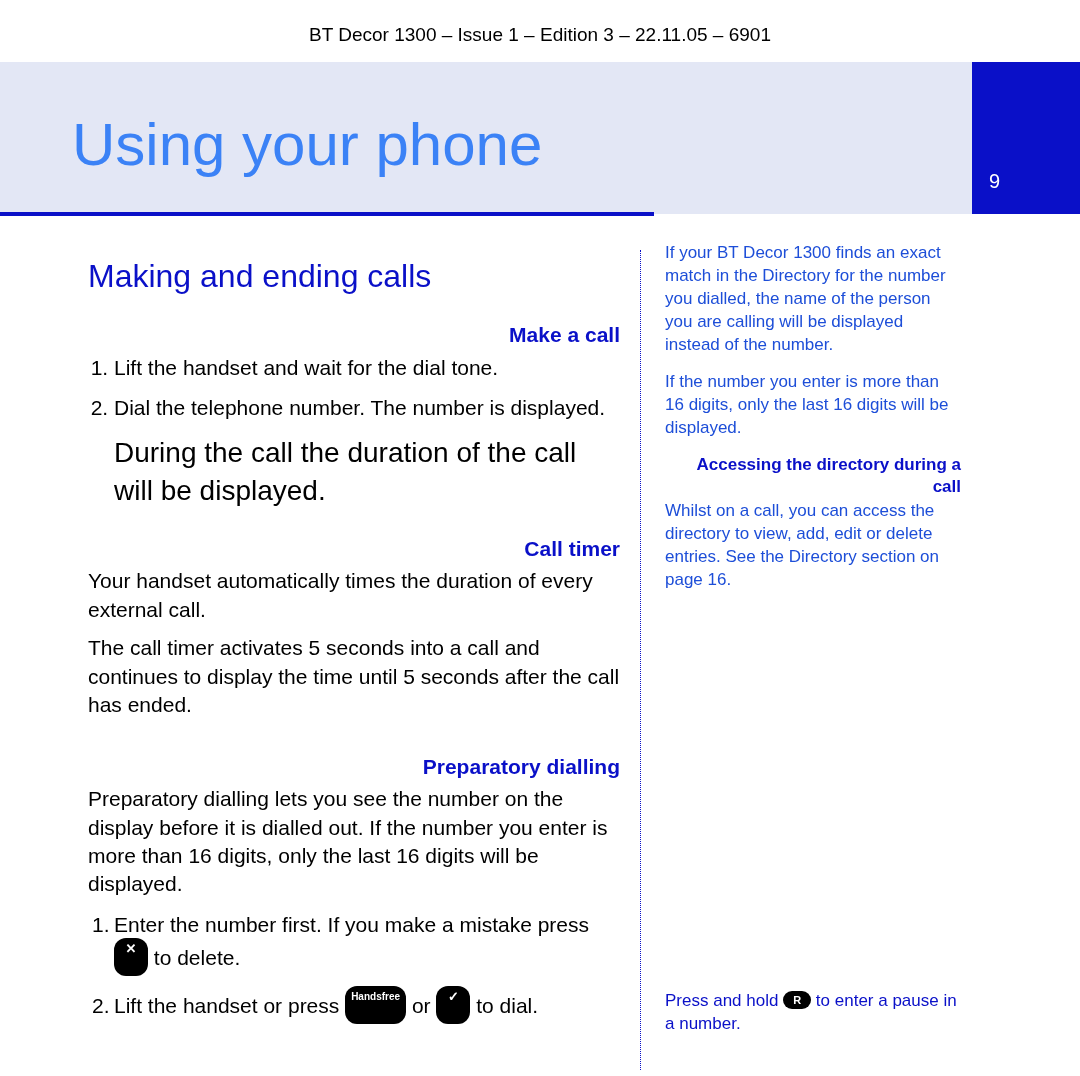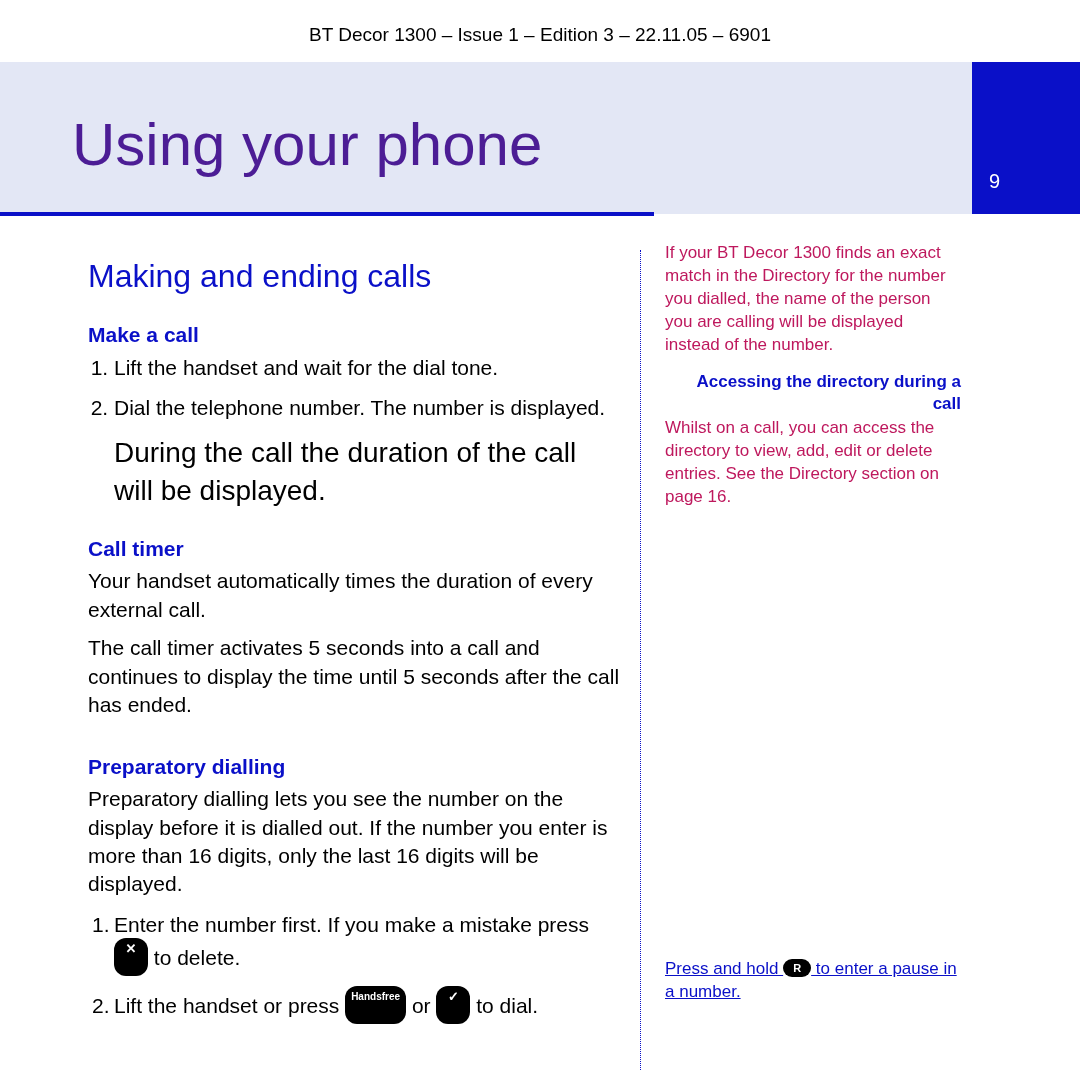--- a/index.html
+++ b/index.html
@@ -43,21 +43,21 @@
     position: absolute;
     z-index: 2;
     color: #fff;
     font-size: 20px;
     top: 108px;
     right: 80px;
   }
   .chapter-title {
     position: absolute;
     z-index: 2;
-    color: #4c1d95;
+    color: #3b82f6;
     font-size: 60px;
     font-weight: 400;
     top: 48px;
     left: 72px;
     letter-spacing: 0px;
   }
   .rule {
     position: absolute;
     left: 0;
     top: 150px;
@@ -97,20 +97,21 @@
     font-weight: 400;
     margin-top: 16px;
     margin-bottom: 28px;
   }
   .sub-title {
     color: #0a10c8;
     font-size: 21px;
     font-weight: 700;
     margin-top: 28px;
     margin-bottom: 6px;
+    text-align: right;
   }
   .body-text {
     font-size: 21px;
     line-height: 1.35;
     margin: 0 0 10px 0;
   }
   ol.steps {
     font-size: 21px;
     line-height: 1.45;
     margin: 4px 0 10px 0;
@@ -118,39 +119,38 @@
   }
   ol.steps li {
     margin-bottom: 10px;
   }
   .indent-block {
     font-size: 28px;
     line-height: 1.35;
     margin: 6px 0 20px 26px;
   }
   .side-para {
-    color: #be185d;
+    color: #1d4ed8;
     margin-bottom: 14px;
   }
   .side-strong {
     color: #0a10c8;
     font-weight: 700;
     margin-bottom: 2px;
     line-height: 1.3;
     text-align: right;
   }
   .side-bottom {
     position: absolute;
     left: 24px;
     right: 40px;
-    top: 716px;
+    top: 748px;
     color: #0a10c8;
     font-size: 17px;
     line-height: 1.35;
-    text-decoration: underline;
   }
   .btn-pill {
     display: inline-block;
     min-width: 34px;
     height: 38px;
     line-height: 22px;
     padding: 0 8px;
     background: #000;
     color: #fff;
     border-radius: 12px;
@@ -220,20 +220,21 @@
       <div class="step-line">
         <span class="num">2.</span><span class="cont"><span>Lift the handset or press </span><span class="btn-pill wide">Handsfree</span><span> or </span><span class="btn-pill"><span class="check-mark"></span></span><span> to dial.</span></span>
       </div>
 
     </div>
 
     <div class="divider-v"></div>
 
     <div class="col-side" style="position:relative;">
       <div class="side-para">If your BT Decor 1300 finds an exact match in the Directory for the number you dialled, the name of the person you are calling will be displayed instead of the number.</div>
+      <div class="side-para">If the number you enter is more than 16 digits, only the last 16 digits will be displayed.</div>
       <div class="side-strong">Accessing the directory during a call</div>
       <div class="side-para" style="margin-top:0">Whilst on a call, you can access the directory to view, add, edit or delete entries. See the Directory section on page 16.</div>
 
       <div class="side-bottom">
         <span>Press and hold </span><span class="btn-pill side">R</span><span> to enter a pause in a number.</span>
       </div>
     </div>
 
   </div>
 </div>

